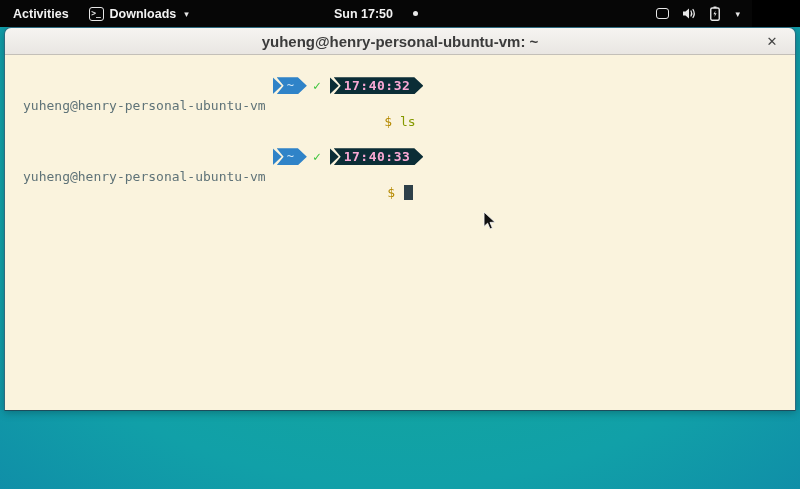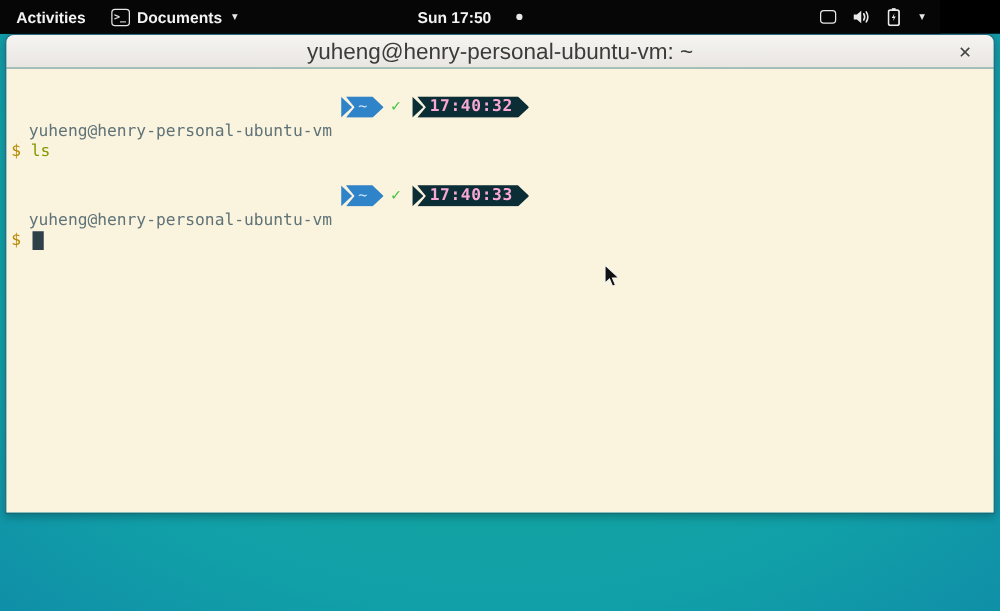--- a/index.html
+++ b/index.html
@@ -45,33 +45,33 @@
     position:absolute; left:4px; right:4px; top:27px; height:384px;
     border:1px solid #2c6b80; border-bottom:1px solid #1d4c5c;
     border-radius:7px 7px 0 0; overflow:hidden; z-index:2;
     box-shadow:0 2px 8px rgba(0,0,0,.25);
   }
   .titlebar {
     height:27px; background:linear-gradient(#f6f4f1,#e9e6e2);
     border-bottom:1px solid #c3bfb8;
     display:flex; align-items:center; justify-content:center; position:relative;
   }
-  .title { font-size:18px; font-weight:400; color:#3b3b3b; }
+  .title { font-size:15px; font-weight:700; color:#3b3b3b; }
   .close-btn {
     position:absolute; right:10px; top:0; height:27px; width:26px;
     display:flex; align-items:center; justify-content:center;
     color:#444; font-size:13px; font-weight:700; cursor:pointer;
   }
   .termbody {
     height:356px; background:var(--term-bg,#faf3dd);
     font-family:"DejaVu Sans Mono","Liberation Mono",monospace;
     font-size:13px; line-height:15.5px; padding:3px 4px 0 4px;
     color:#333; cursor:text;
   }
-  .tline { white-space:pre; display:block; }
+  .tline { white-space:pre; display:block;text-align:center; }
   .prompt-line { display:flex; align-items:center; white-space:pre; }
   .host { color:var(--host-color,#5f7378); margin-left:14px;margin-top:40px; }
   
   .pl-arrow { width:9px; height:17px; clip-path:polygon(0 0,100% 50%,0 100%); margin-left:7px; flex:none; }
   .pl-arrow.blue { background:var(--seg-blue,#2f83c8); }
   .pl-arrow.dark { background:var(--seg-dark,#0b2d36); }
   .pl-body {
     height:17px; display:inline-flex; align-items:center;
     padding:0 13px 0 10px; margin-left:-5px; flex:none;
     clip-path:polygon(0 0, calc(100% - 9px) 0, 100% 50%, calc(100% - 9px) 100%, 0 100%, 7px 50%);
@@ -93,21 +93,21 @@
 <body>
 
 <div class="screen">
   <div class="desktop"></div>
 
   <div class="topbar">
     <div class="tb-left">
       <span class="activities">Activities</span>
       <span class="appmenu">
         <span class="term-glyph">&gt;_</span>
-        <span>Documents</span>
+        <span>Downloads</span>
         <span class="caret">▾</span>
       </span>
     </div>
     <div class="tb-clock">
       <span class="inner">
         <span>Sun 17:50</span>
         <span class="notif-dot"></span>
       </span>
     </div>
     <div class="tb-right">

